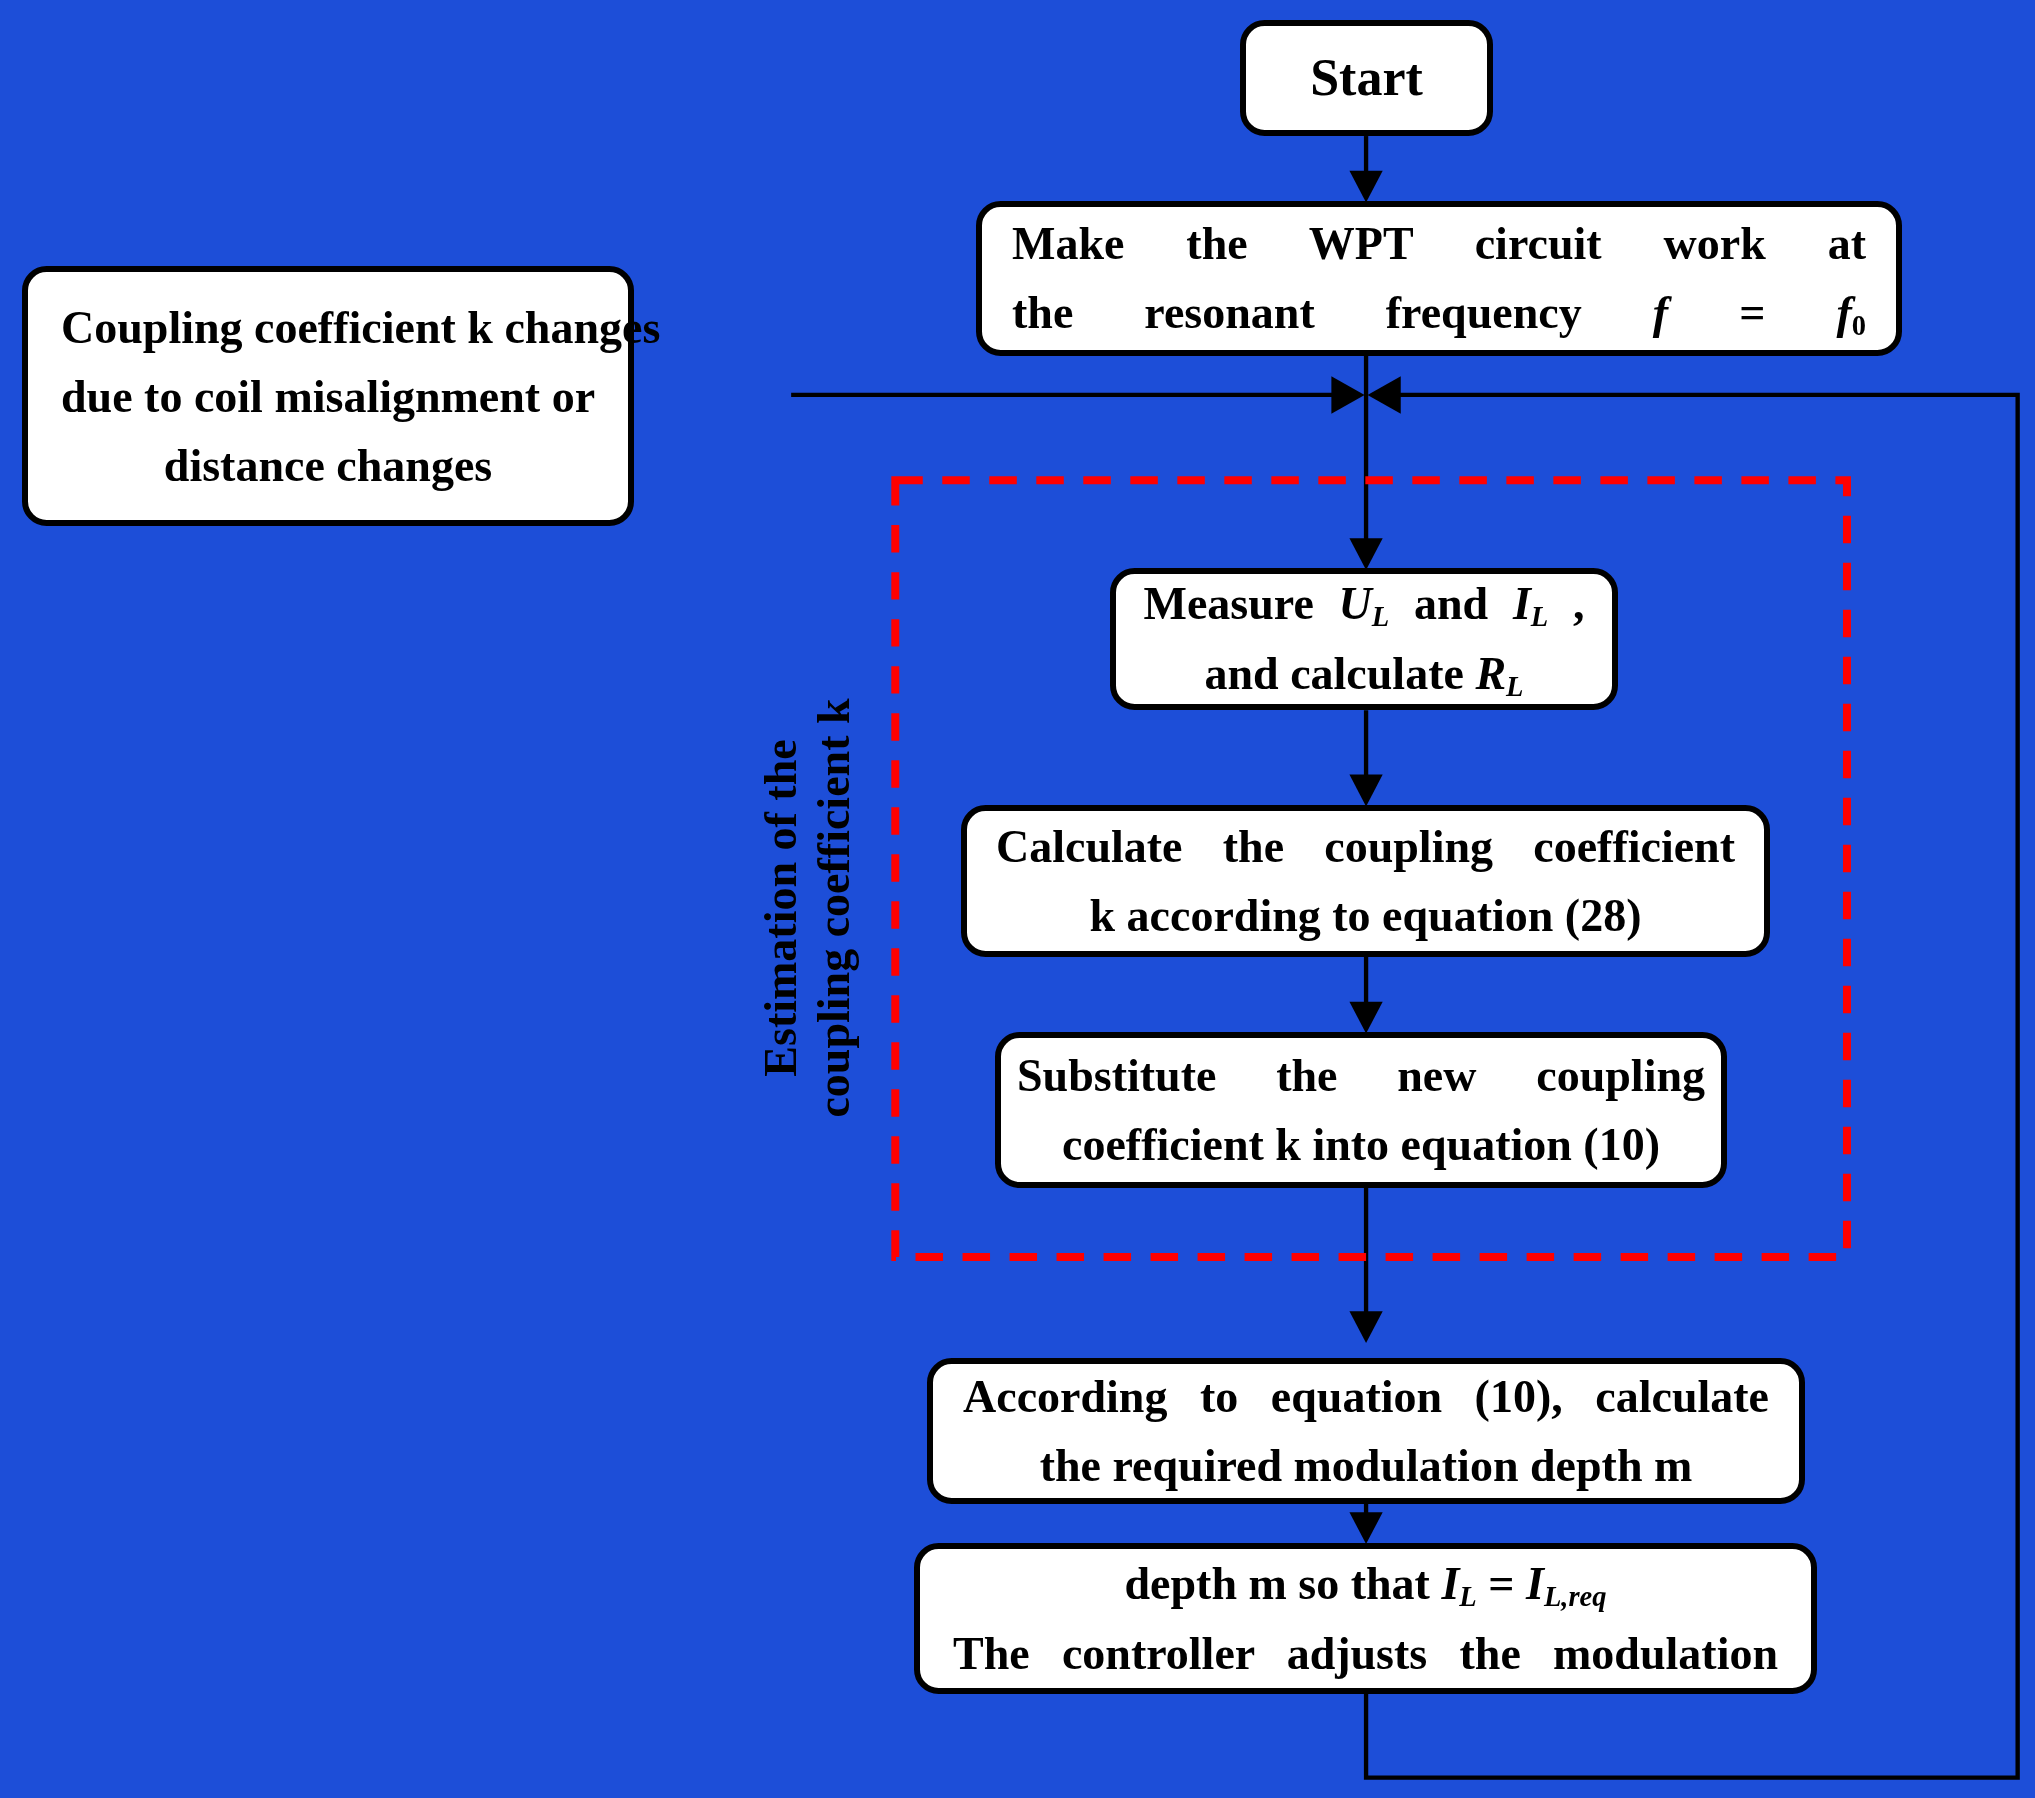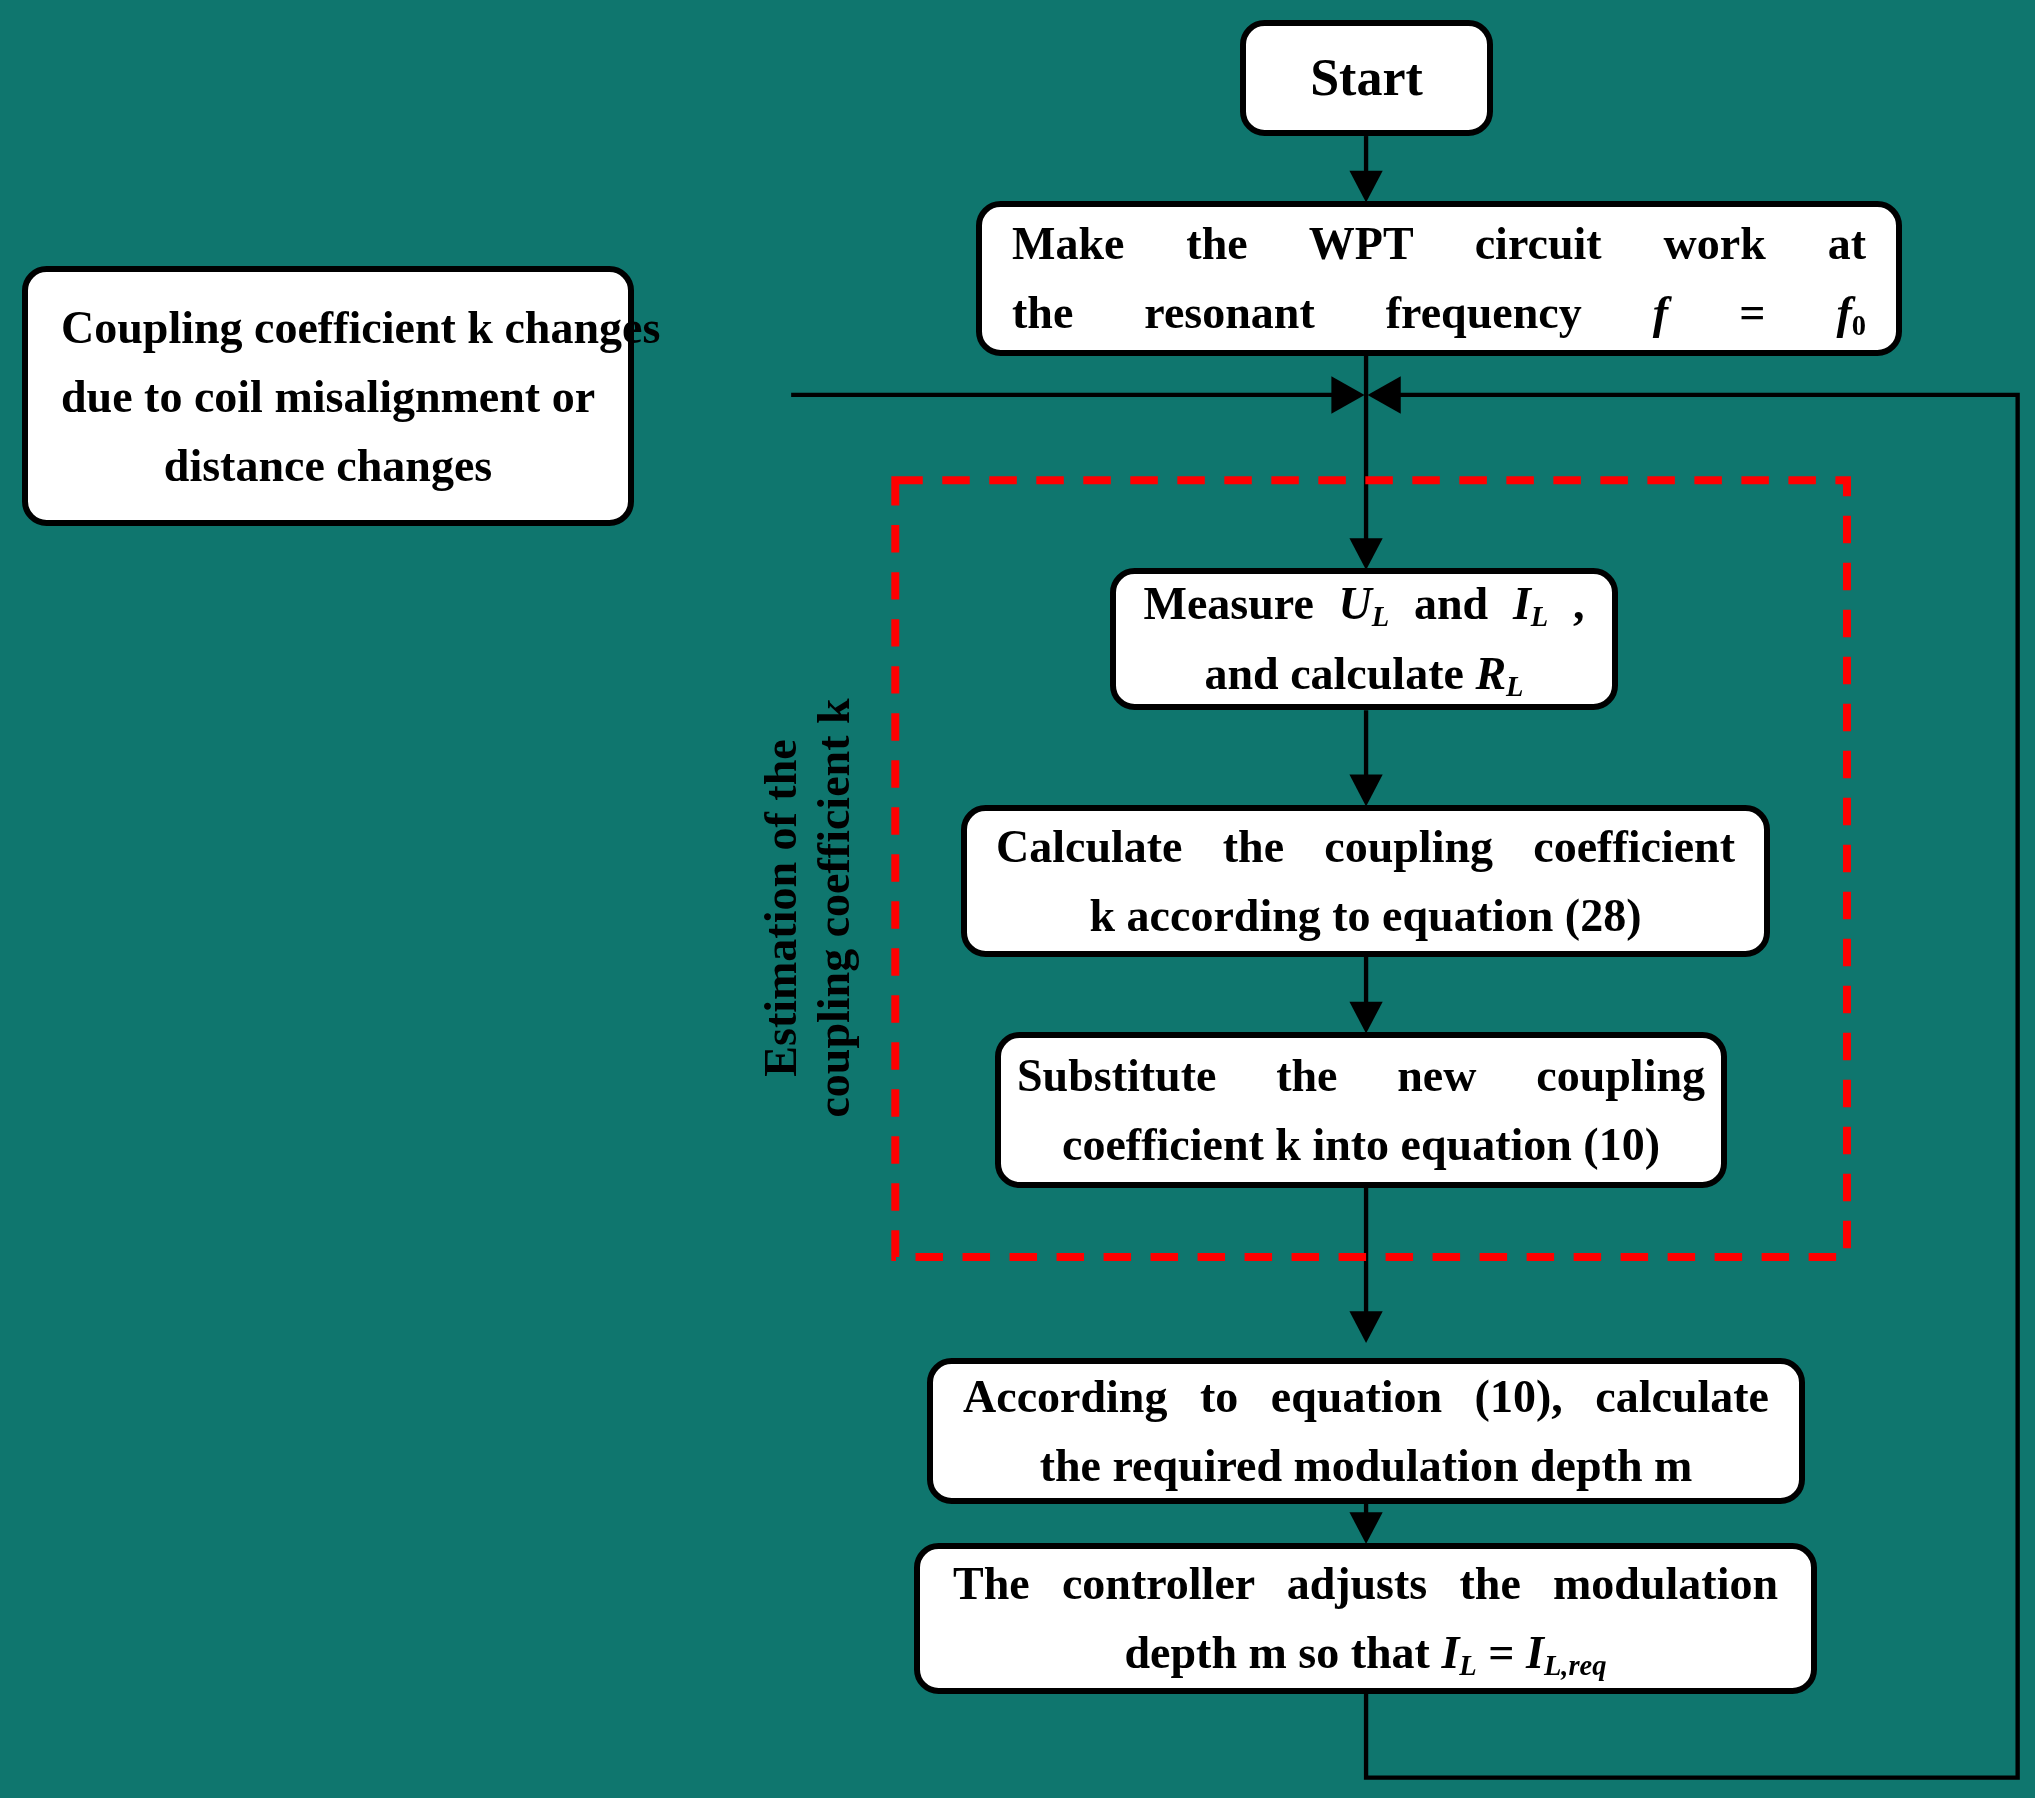--- a/index.html
+++ b/index.html
@@ -1,19 +1,19 @@
 <!DOCTYPE html>
 <html style="font-size:11.6px"><head>
 <meta charset="utf-8">
 <style>
   html,body{margin:0;padding:0;background:#ffffff;}
   #canvas{
     position:relative;
     width:2035px;height:1798px;
-    background:#0f766e;
+    background:#1d4ed8;
     font-family:"Liberation Serif", serif;
     overflow:hidden;
   }
   #connectors{position:absolute;left:0;top:0;width:2035px;height:1798px;}
   .node{
     position:absolute;
     box-sizing:border-box;
     background:#ffffff;
     border:6.5px solid #000000;
     border-radius:24.6px;
@@ -113,24 +113,24 @@
     <div class="tline jline">Substitute the new coupling</div>
     <div class="tline lline">coefficient k into equation (10)</div>
   </div>
 
   <div class="node" id="node-calc-m">
     <div class="tline jline">According to equation (10), calculate</div>
     <div class="tline lline">the required modulation depth m</div>
   </div>
 
   <div class="node" id="node-controller">
-    <div class="tline jline">The controller adjusts the modulation</div>
     <div class="tline lline">
       <span>depth m so that </span><span class="math">I</span><span class="msub">L</span><span> = </span><span class="math">I</span><span class="msub">L,req</span>
     </div>
+    <div class="tline jline">The controller adjusts the modulation</div>
   </div>
 
   <div id="region-label">
     <div class="tline cline">Estimation of the</div>
     <div class="tline cline">coupling coefficient k</div>
   </div>
 
 </div>
 
 

